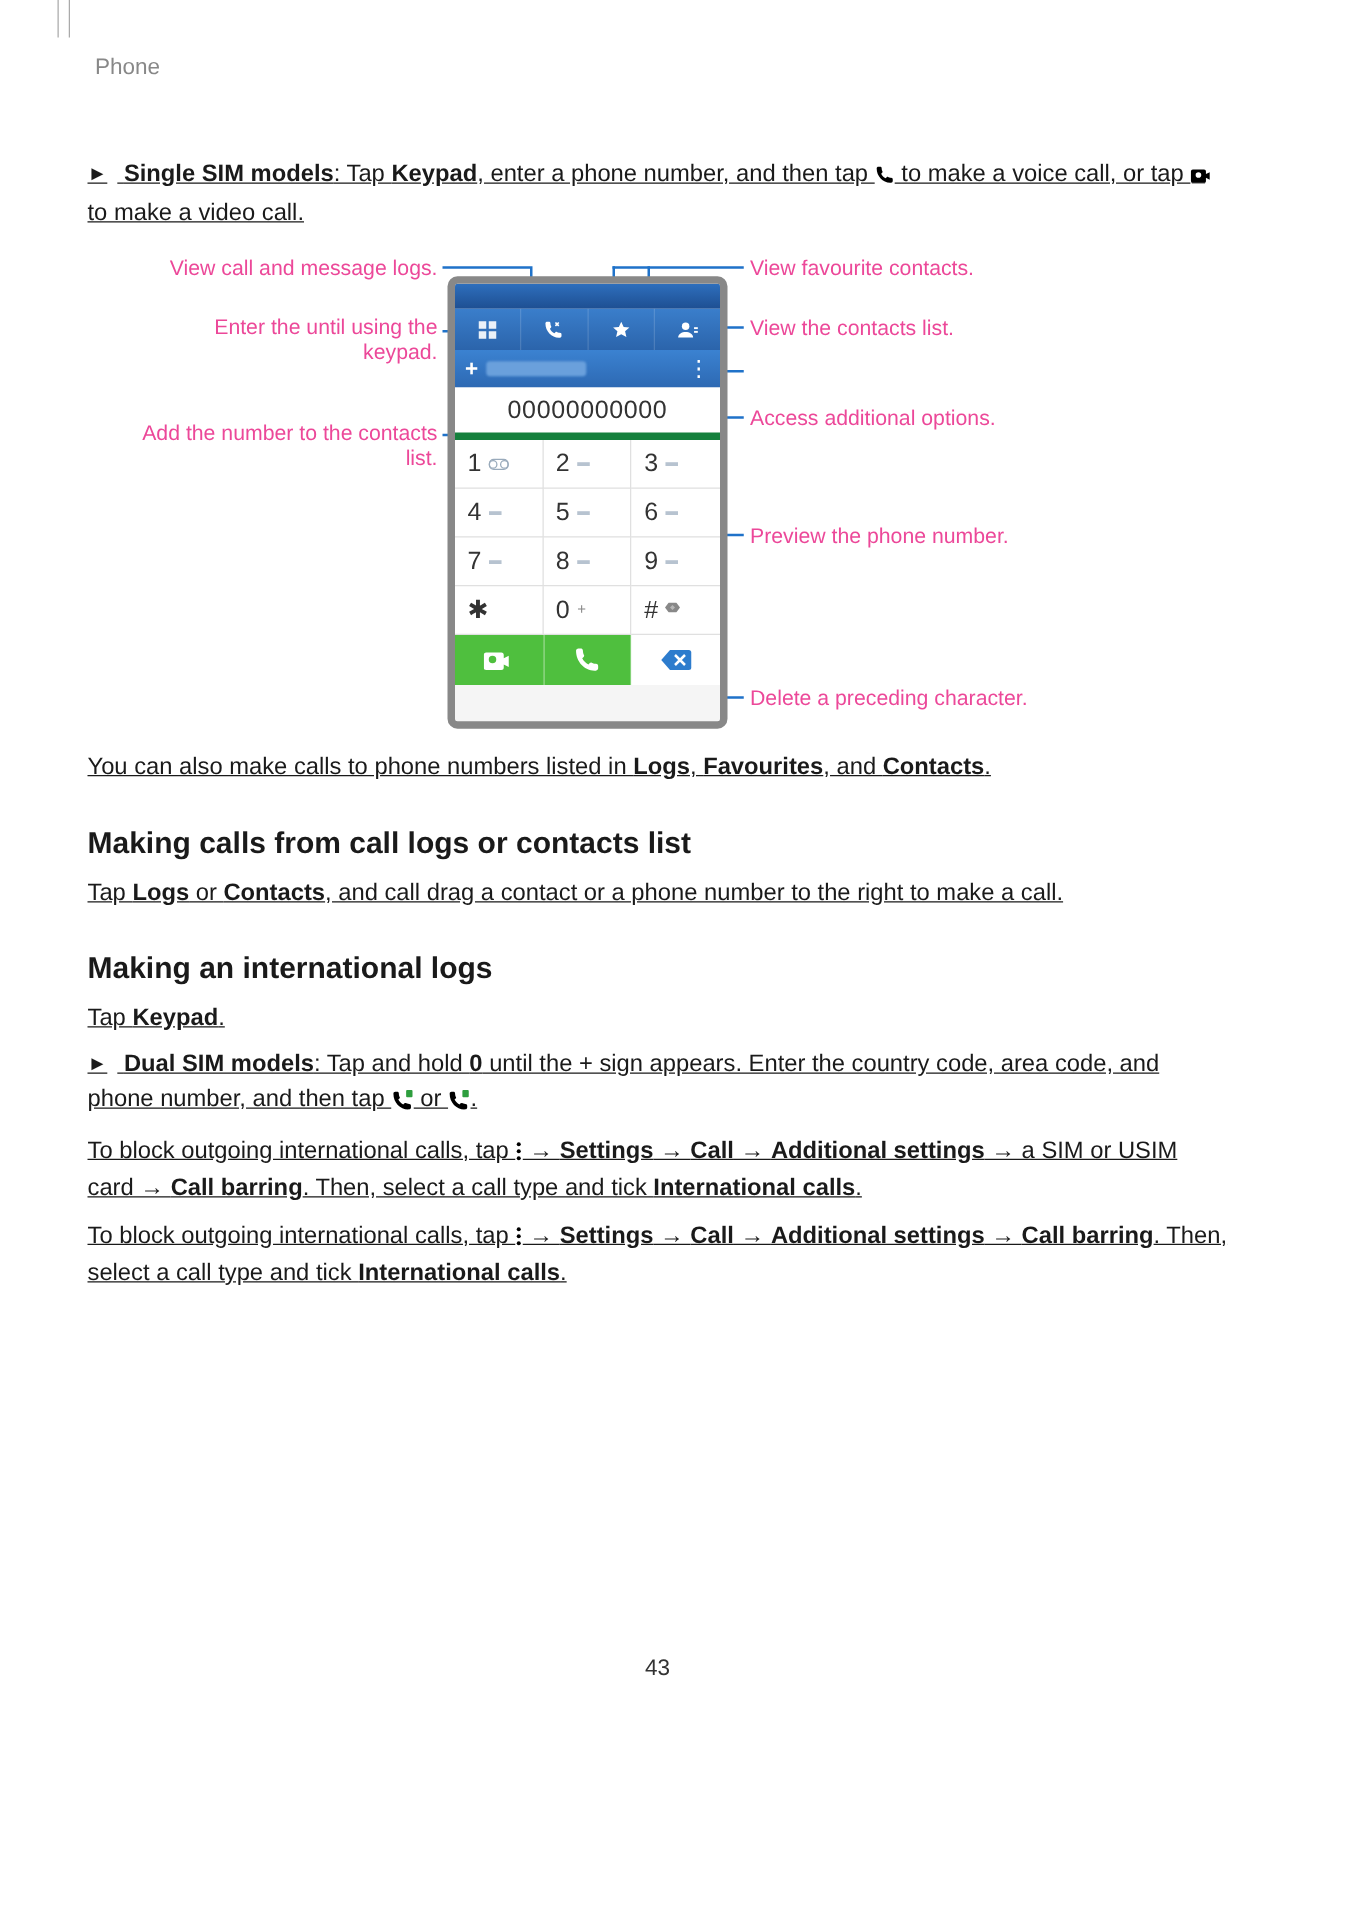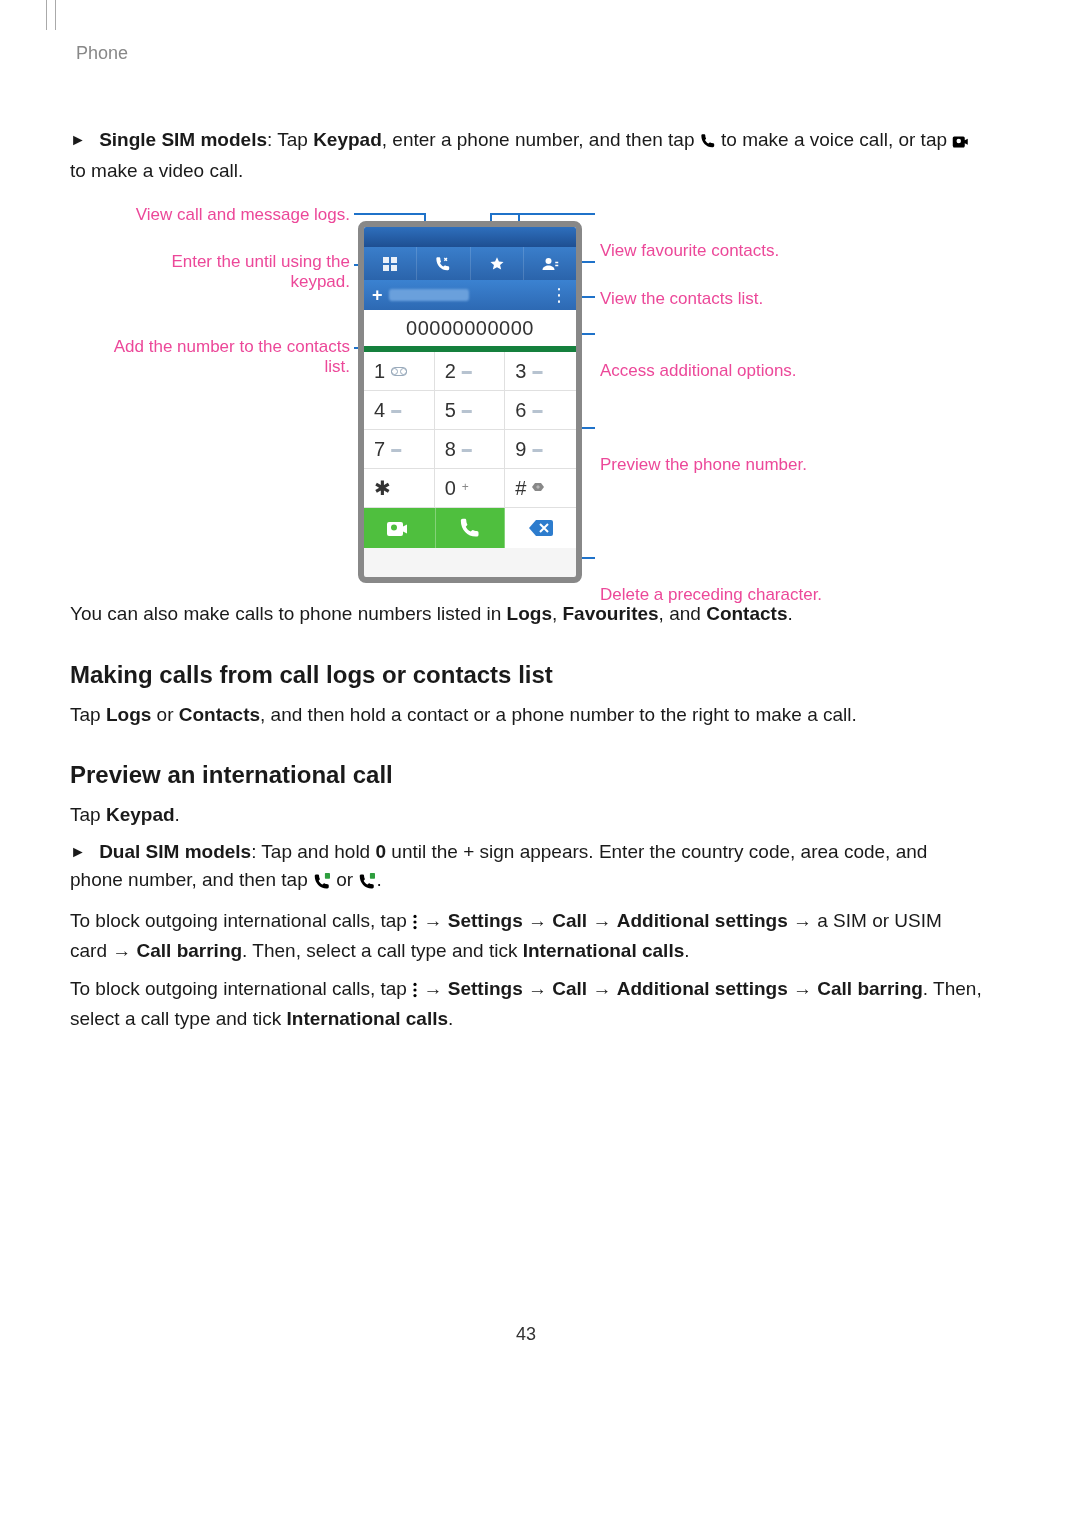--- a/index.html
+++ b/index.html
@@ -26,20 +26,21 @@
     border-left: 1px solid #aaa;
   }
   .section-label {
     color: #888;
     font-size: 18px;
     margin-left: 6px;
     margin-bottom: 60px;
   }
   .para {
     margin: 0 0 10px 0;
+    text-decoration: underline;
   }
   .play-bullet::before {
     content: "►";
     font-size: 16px;
     margin-right: 8px;
     vertical-align: 1px;
   }
   .icon-svg {
     display: inline-block;
     vertical-align: -3px;
@@ -195,21 +196,21 @@
   
   .line{ position:absolute; background:#1f72c9; }
   .hline{ height:2px; }
   .vline{ width:2px; }
   .annot{
     position:absolute;
     color:#ec4899;
     font-size:17px;
     line-height:1.25;
   }
-  .annot.right{ left:530px;margin-top:36px; }
+  .annot.right{ left:530px; }
   .annot.left{ text-align:right; right:660px; }
 
 </style>
 </head>
 <body>
 
 <div class="page">
   <div class="tab-edge"></div>
 
   <div class="section-label">Phone</div>
@@ -374,24 +375,24 @@
       </div>
     </div>
   </div>
 
   <p class="para">
     <span>You can also make calls to phone numbers listed in </span><span class="bold">Logs</span><span>, </span><span class="bold">Favourites</span><span>, and </span><span class="bold">Contacts</span><span>.</span>
   </p>
 
   <h3 class="subhead">Making calls from call logs or contacts list</h3>
   <p class="para">
-    <span>Tap </span><span class="bold">Logs</span><span> or </span><span class="bold">Contacts</span><span>, and then hold a contact or a phone number to the right to make a call.</span>
-  </p>
-
-  <h3 class="subhead">Preview an international call</h3>
+    <span>Tap </span><span class="bold">Logs</span><span> or </span><span class="bold">Contacts</span><span>, and call drag a contact or a phone number to the right to make a call.</span>
+  </p>
+
+  <h3 class="subhead">Making an international logs</h3>
 
   <p class="para">
     <span>Tap </span><span class="bold">Keypad</span><span>.</span>
   </p>
 
   <p class="para play-bullet">
     <span class="bold">Dual SIM models</span><span>: Tap and hold </span><span class="bold">0</span><span> until the + sign appears. Enter the country code, area code, and phone number, and then tap </span><span class="icon-svg"><svg width="18" height="16" viewBox="0 0 24 22">
           <path fill="#000" d="M6 2c1 0 2 .4 2 2 0 1.5.5 3 .9 3.6.4.6.2 1.2-.3 1.7l-1.2 1.2c1.2 2.4 3 4.2 5.4 5.4l1.2-1.2c.5-.5 1.1-.7 1.7-.3.6.4 2.1.9 3.6.9 1.6 0 2 1 2 2v2c0 1-.8 2-2 2C10 22 2 14 2 4c0-1.2 1-2 2-2h2z"></path>
           <rect x="16" y="0" width="7" height="8" rx="1" fill="#2e9e3e"></rect>
         </svg></span><span> or </span><span class="icon-svg"><svg width="18" height="16" viewBox="0 0 24 22">

